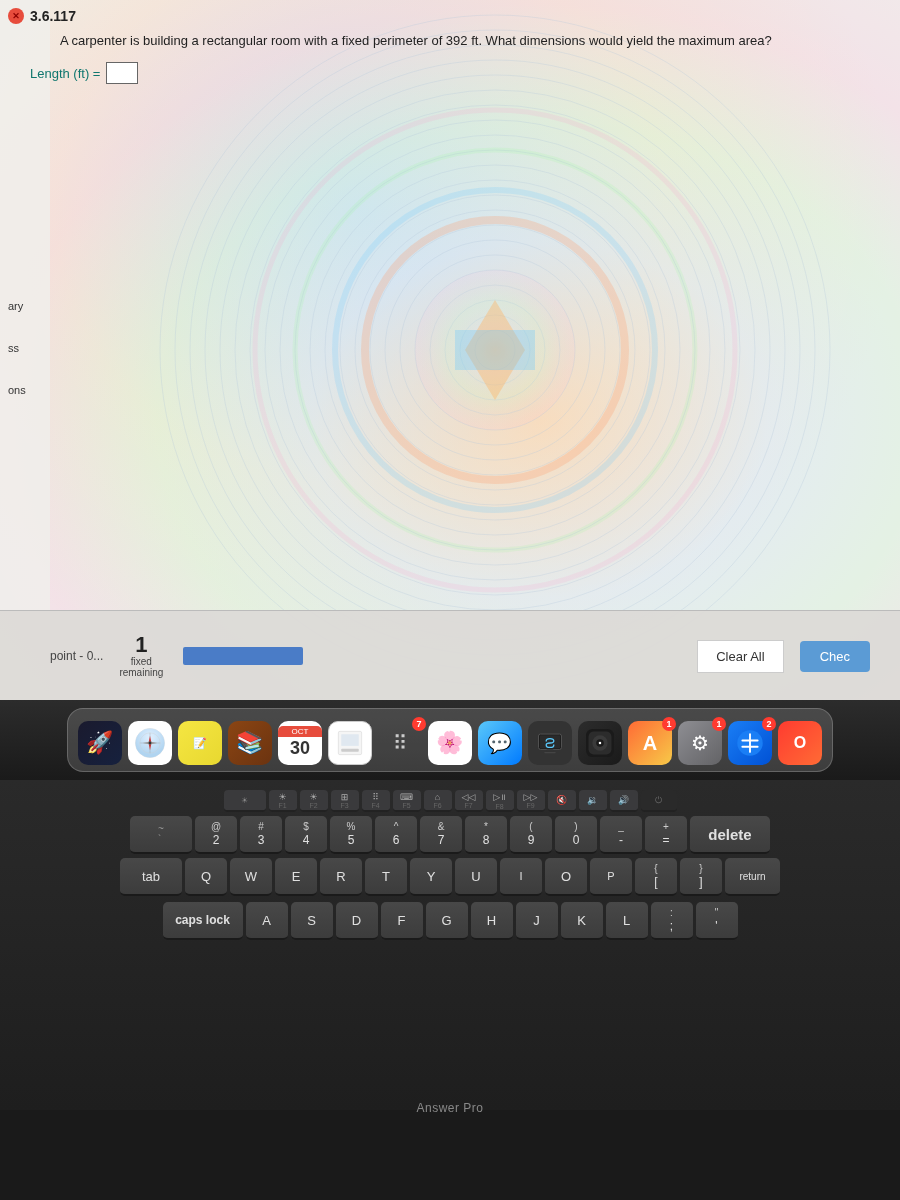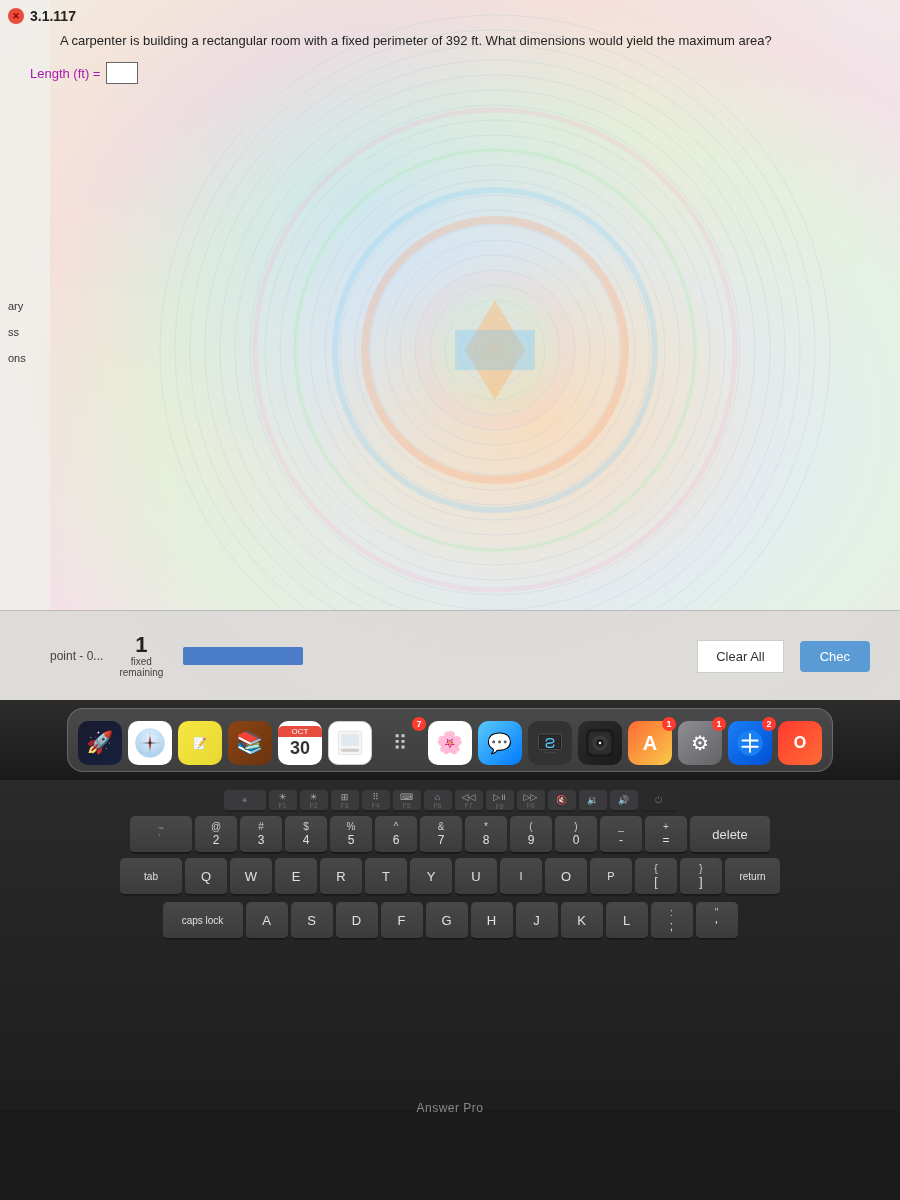--- a/index.html
+++ b/index.html
@@ -55,21 +55,21 @@
     .left-sidebar {
       position: absolute;
       left: 0;
       top: 0;
       width: 50px;
       height: 100%;
       background: rgba(240,238,235,0.85);
       display: flex;
       flex-direction: column;
       padding-top: 300px;
-      gap: 14px;
+      gap: 30px;
     }
 
     .sidebar-item {
       font-size: 11px;
       color: #333;
       writing-mode: horizontal-tb;
       padding-left: 8px;
       font-weight: 500;
     }
 
@@ -126,21 +126,21 @@
       top: 62px;
       left: 30px;
       z-index: 20;
       display: flex;
       align-items: center;
       gap: 6px;
     }
 
     .answer-label {
       font-size: 13px;
-      color: #a21caf;
+      color: #0f766e;
     }
 
     .answer-input {
       width: 32px;
       height: 22px;
       border: 1.5px solid #666;
       background: white;
       outline: none;
       font-size: 13px;
       text-align: center;
@@ -420,21 +420,21 @@
 
       <polygon points="350,300 380,350 350,400 320,350" fill="rgba(255,180,100,0.4)"></polygon>
       <polygon points="310,330 390,330 390,370 310,370" fill="rgba(100,200,255,0.3)"></polygon>
     </svg>
   </div>
 
   <div class="content-area">
 
     <div class="close-btn"></div>
 
-    <div class="problem-number">3.1.117</div>
+    <div class="problem-number">3.6.117</div>
 
     <div class="question-text">A carpenter is building a rectangular room with a fixed perimeter of 392 ft. What dimensions would yield the maximum area?</div>
 
     <div class="answer-row">
       <span class="answer-label">Length (ft) =</span>
       <input class="answer-input" type="text" value="" style="">
     </div>
 
     <div class="left-sidebar">
       <span class="sidebar-item">ary</span>
@@ -653,25 +653,25 @@
         <span class="key-bot">0</span>
       </div>
     <div class="key number">
         <span class="key-top">_</span>
         <span class="key-bot">-</span>
       </div>
     <div class="key number">
         <span class="key-top">+</span>
         <span class="key-bot">=</span>
       </div>
-    <div class="key wider" style="font-size:13px;">delete</div>
+    <div class="key wider" style="font-size:15px;font-weight:bold;">delete</div>
   </div>
 
   <div class="keyboard-row">
-    <div class="key wide" style="font-size:10px;">tab</div>
+    <div class="key wide" style="font-size:13px;">tab</div>
     <div class="key normal">Q</div>
     <div class="key normal">W</div>
     <div class="key normal">E</div>
     <div class="key normal">R</div>
     <div class="key normal">T</div>
     <div class="key normal">Y</div>
     <div class="key normal">U</div>
     <div class="key normal" style="font-size:11px;">I</div>
     <div class="key normal">O</div>
     <div class="key normal" style="font-size:11px;">P</div>
@@ -680,21 +680,21 @@
         <span class="key-bot">[</span>
       </div>
     <div class="key number">
         <span class="key-top">}</span>
         <span class="key-bot">]</span>
       </div>
     <div class="key wide" style="font-size:10px; width:55px;">return</div>
   </div>
 
   <div class="keyboard-row" style="margin-top:2px;">
-    <div class="key wider" style="font-size:10px;">caps lock</div>
+    <div class="key wider" style="font-size:12px;font-weight:bold;">caps lock</div>
     <div class="key normal">A</div>
     <div class="key normal">S</div>
     <div class="key normal">D</div>
     <div class="key normal">F</div>
     <div class="key normal">G</div>
     <div class="key normal">H</div>
     <div class="key normal">J</div>
     <div class="key normal">K</div>
     <div class="key normal">L</div>
     <div class="key number">

